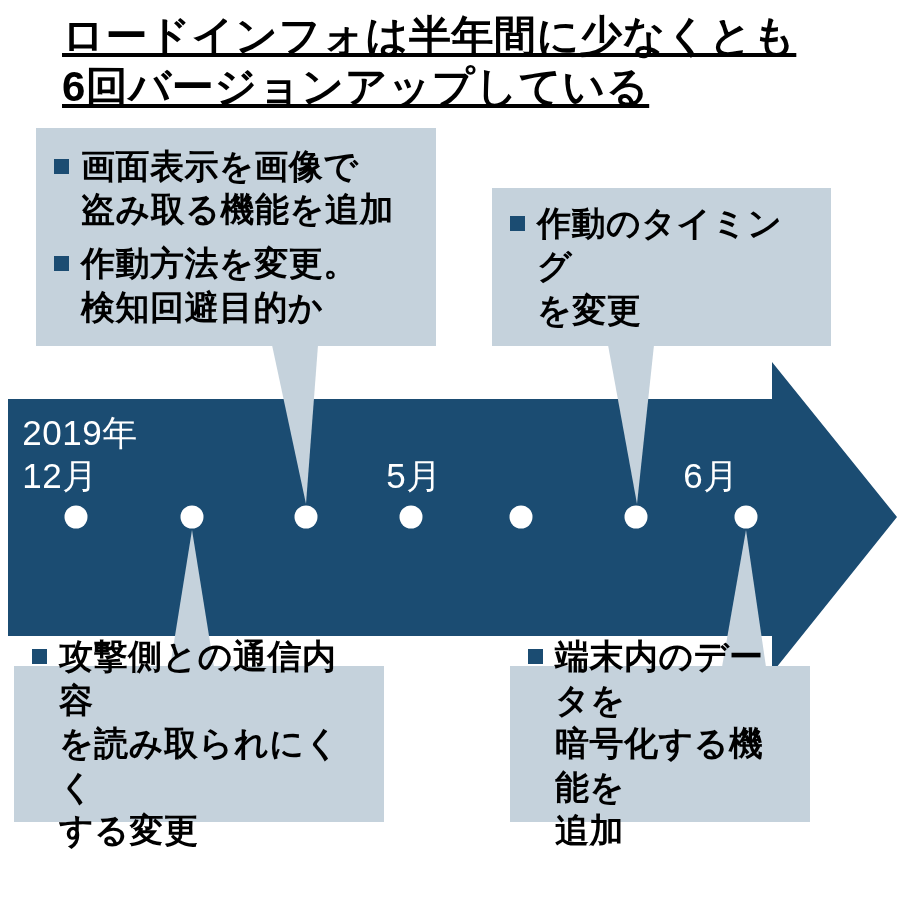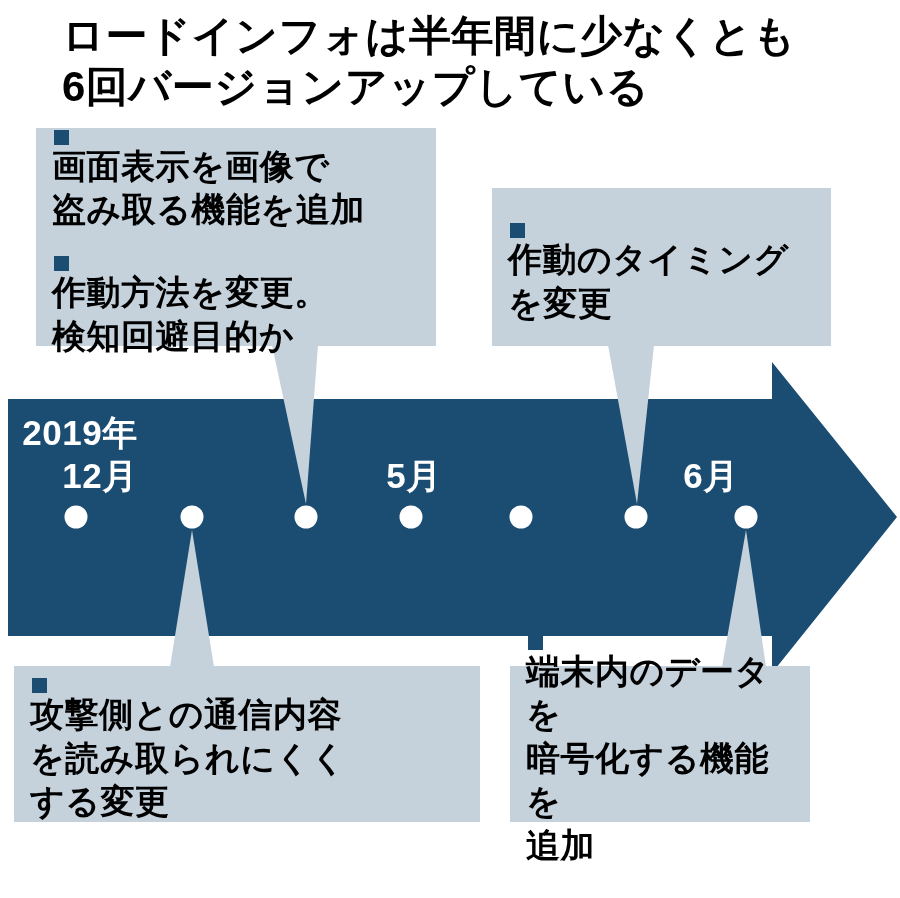--- a/index.html
+++ b/index.html
@@ -12,43 +12,43 @@
   .canvas{
     position:relative;width:900px;height:898px;background:#ffffff;overflow:hidden;
   }
   .layer{position:absolute;left:0;top:0;width:900px;height:898px;}
   .arrow{fill:var(--arrow);}
   .tail{fill:var(--callout);}
   .dot{fill:#ffffff;}
   .title{
     position:absolute;left:62px;top:10px;
     font-size:42px;font-weight:bold;color:var(--ink);
-    line-height:1.22;white-space:pre-line;letter-spacing:0.5px;
+    line-height:1.22;white-space:pre-line;letter-spacing:0.5px;text-decoration:underline;
   }
   .callout{
     position:absolute;background:var(--callout);box-sizing:border-box;
     display:flex;flex-direction:column;justify-content:center;gap:10px;
     padding:10px 16px;
   }
   .callout-tl{left:36px;top:128px;width:400px;height:218px;}
   .callout-tr{left:492px;top:188px;width:339px;height:158px;}
-  .callout-bl{left:14px;top:666px;width:466px;height:156px;}
+  .callout-bl{left:14px;top:666px;width:370px;height:156px;}
   .callout-br{left:510px;top:666px;width:300px;height:156px;}
-  .item{display:flex;align-items:flex-start;flex-direction:column;}
+  .item{display:flex;align-items:flex-start;}
   .bullet{
     flex:0 0 auto;width:15px;height:15px;background:var(--arrow);
     margin:14px 12px 0 2px;
   }
   .itext{
     font-size:34px;font-weight:bold;color:var(--ink);
     line-height:1.28;white-space:pre-line;letter-spacing:0.5px;
   }
   .tlabel{
     position:absolute;transform:translateX(-50%);
-    color:#ffffff;font-size:35px;font-weight:bold;text-align:right;
+    color:#ffffff;font-size:35px;font-weight:normal;text-align:left;
     line-height:1.22;white-space:pre-line;letter-spacing:0.5px;
   }
   .tlabel-1{left:80px;top:412px;}
   .tlabel-2{left:197px;top:412px;}
   .tlabel-3{left:414px;top:455px;}
   .tlabel-4{left:711px;top:455px;}
   .note{
     position:absolute;left:40px;top:845px;
     font-size:28px;font-weight:600;color:var(--ink);letter-spacing:0.5px;
   }

